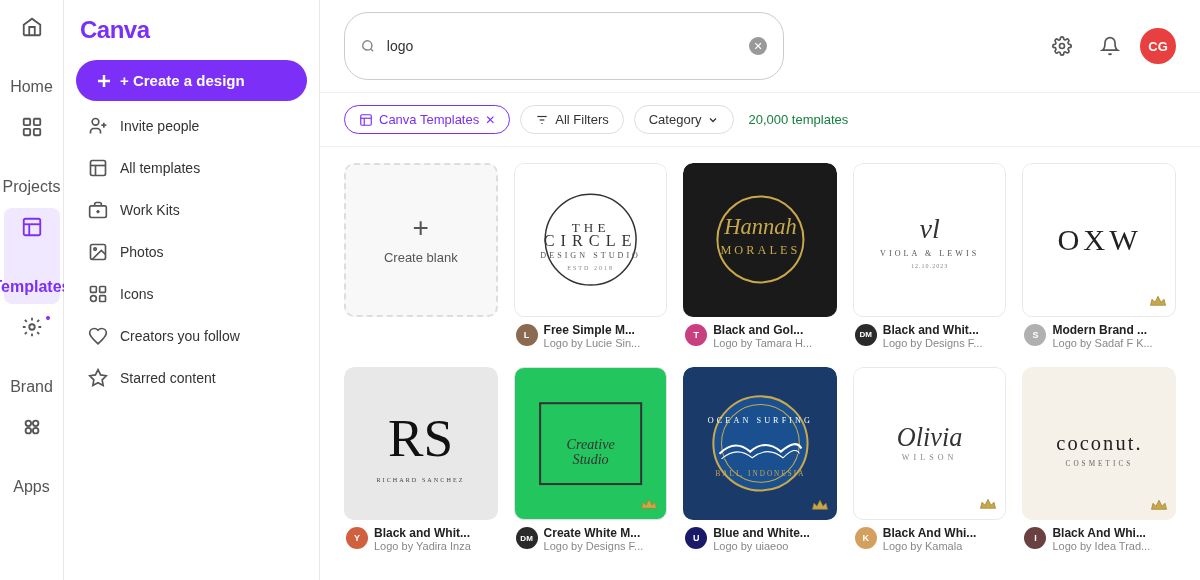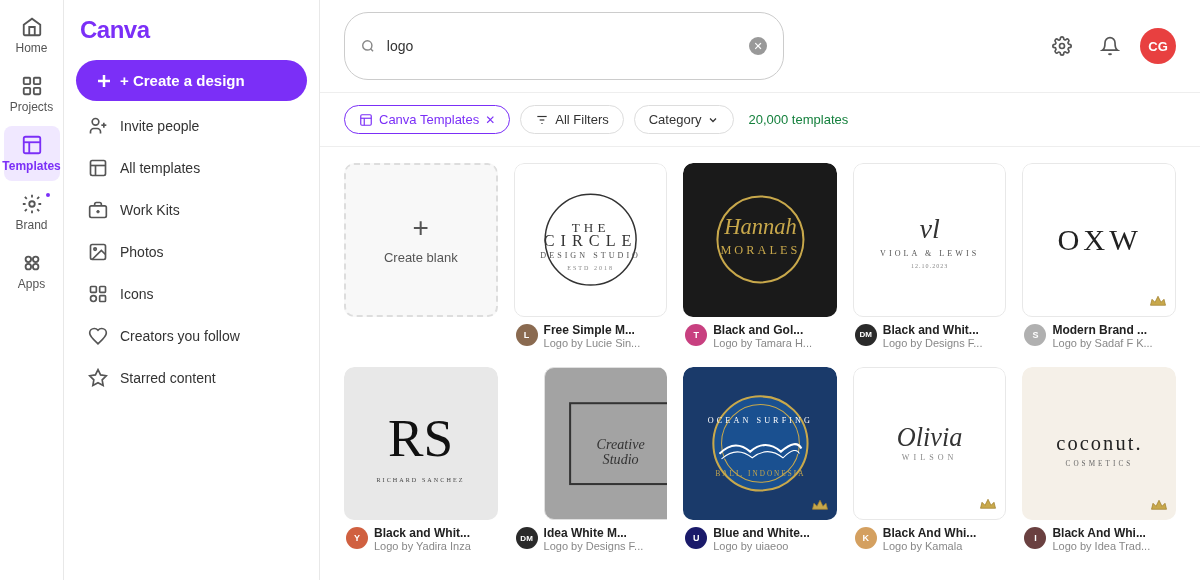--- a/index.html
+++ b/index.html
@@ -23,21 +23,21 @@
       align-items: center;
       padding: 8px 6px;
       border-radius: 8px;
       cursor: pointer;
       width: 56px;
       gap: 3px;
     }
     .icon-sidebar-item.active { background: #f0e8ff; }
     .icon-sidebar-item .icon-svg { width: 22px; height: 22px; color: #555; }
     .icon-sidebar-item.active .icon-svg { color: #7b2ff7; }
-    .icon-sidebar-item .icon-label { font-size: 12px; color: #555; text-align: center; }
+    .icon-sidebar-item .icon-label { font-size: 16px; color: #555; text-align: center; margin-top: 37px; }
     .icon-sidebar-item.active .icon-label { color: #7b2ff7; font-weight: 600; }
 
     
     .left-panel {
       width: 256px;
       background: #fff;
       border-right: 1px solid #e8e8e8;
       display: flex;
       flex-direction: column;
       padding: 16px 0;
@@ -261,21 +261,21 @@
     .create-blank-plus {
       font-size: 28px;
       color: #555;
       line-height: 1;
     }
 
     
     .thumb-white { background: #ffffff; border: 1px solid #e8e8e8; }
     .thumb-black { background: #1a1a1a; }
     .thumb-gray { background: #e8e8e8; }
-    .thumb-white2 { background: #a3a3a3; border: 1px solid #e0e0e0; margin-left: 30px; }
+    .thumb-white2 { background: #22c55e; border: 1px solid #e0e0e0; }
 
     .pro-badge {
       position: absolute;
       bottom: 7px;
       right: 8px;
       display: flex;
       align-items: center;
       justify-content: center;
     }
   </style>
@@ -567,21 +567,21 @@
           </svg>
           <div class="pro-badge">
             <svg width="18" height="18" viewBox="0 0 24 24">
               <path d="M2 19l2-8 4 4 4-8 4 8 4-4 2 8z" fill="#c8a84b" stroke="#a08030" stroke-width="1"></path>
             </svg>
           </div>
         </div>
         <div class="card-info">
           <div class="card-avatar" style="background:#2a2a2a; display:flex; align-items:center; justify-content:center; color:white; font-size:8px; font-weight:bold;">DM</div>
           <div class="card-text">
-            <div class="card-title">Idea White M...</div>
+            <div class="card-title">Create White M...</div>
             <div class="card-sub">Logo by Designs F...</div>
           </div>
         </div>
       </div>
 
       <div class="template-card">
         <div class="card-thumb" style="min-height:140px; background:#1a3a6a; position:relative;">
           <svg viewBox="0 0 120 120" width="80%" height="80%">
             <circle cx="60" cy="60" r="46" fill="#1a5090" stroke="#c8a84b" stroke-width="2"></circle>
             <circle cx="60" cy="60" r="38" fill="none" stroke="#c8a84b" stroke-width="1"></circle>

